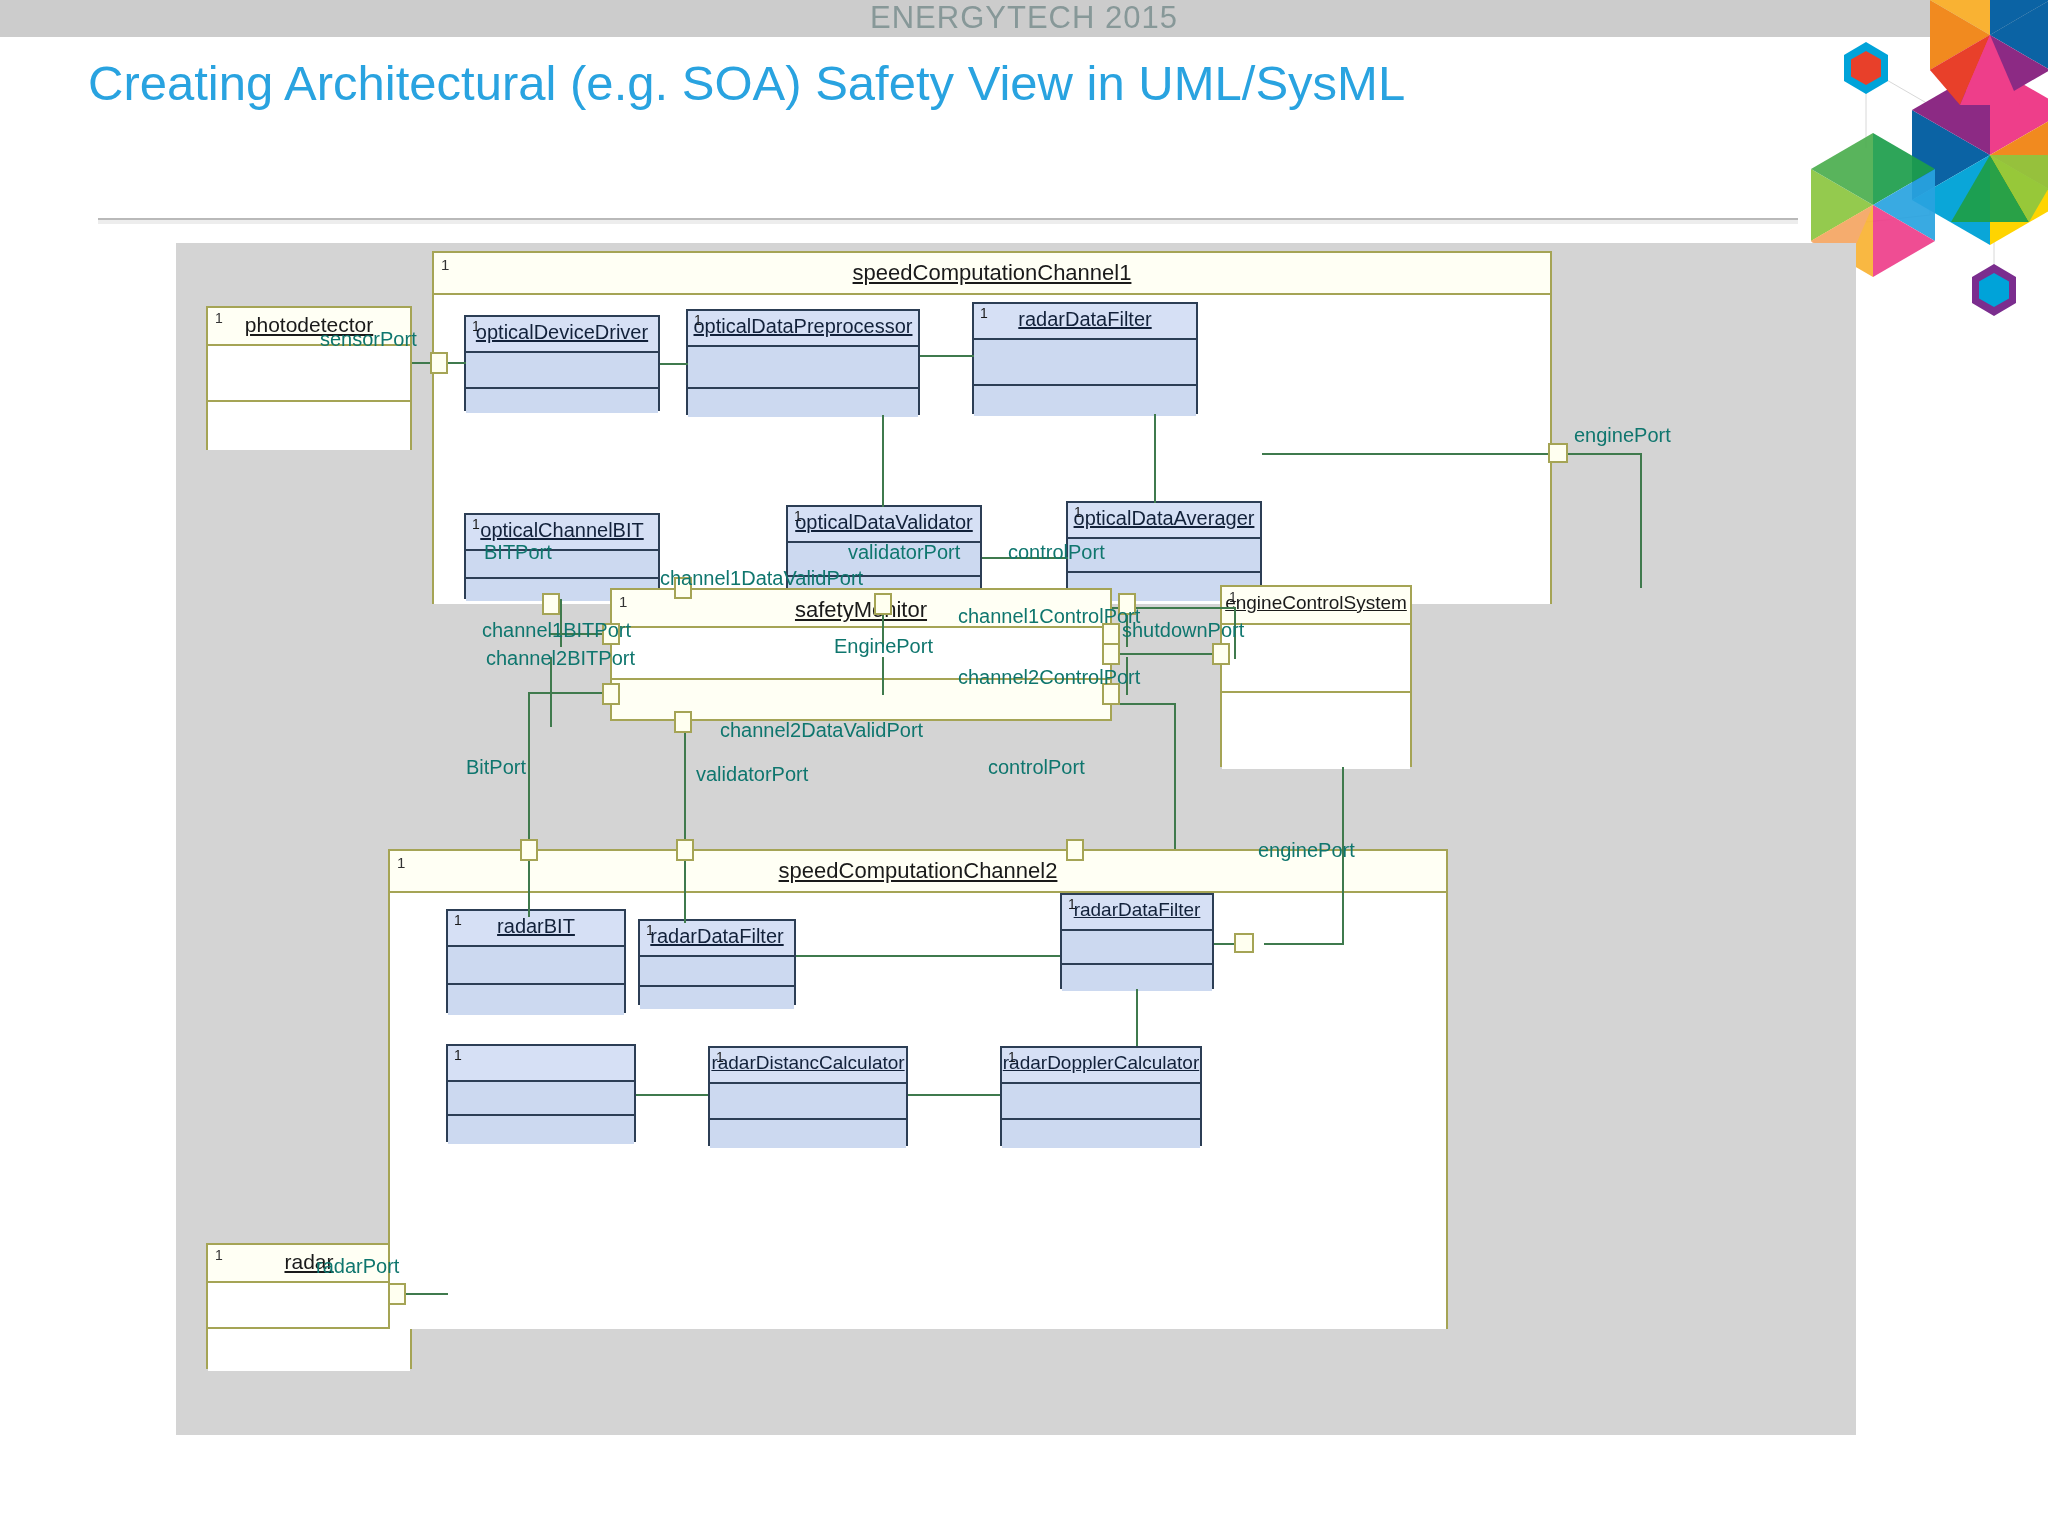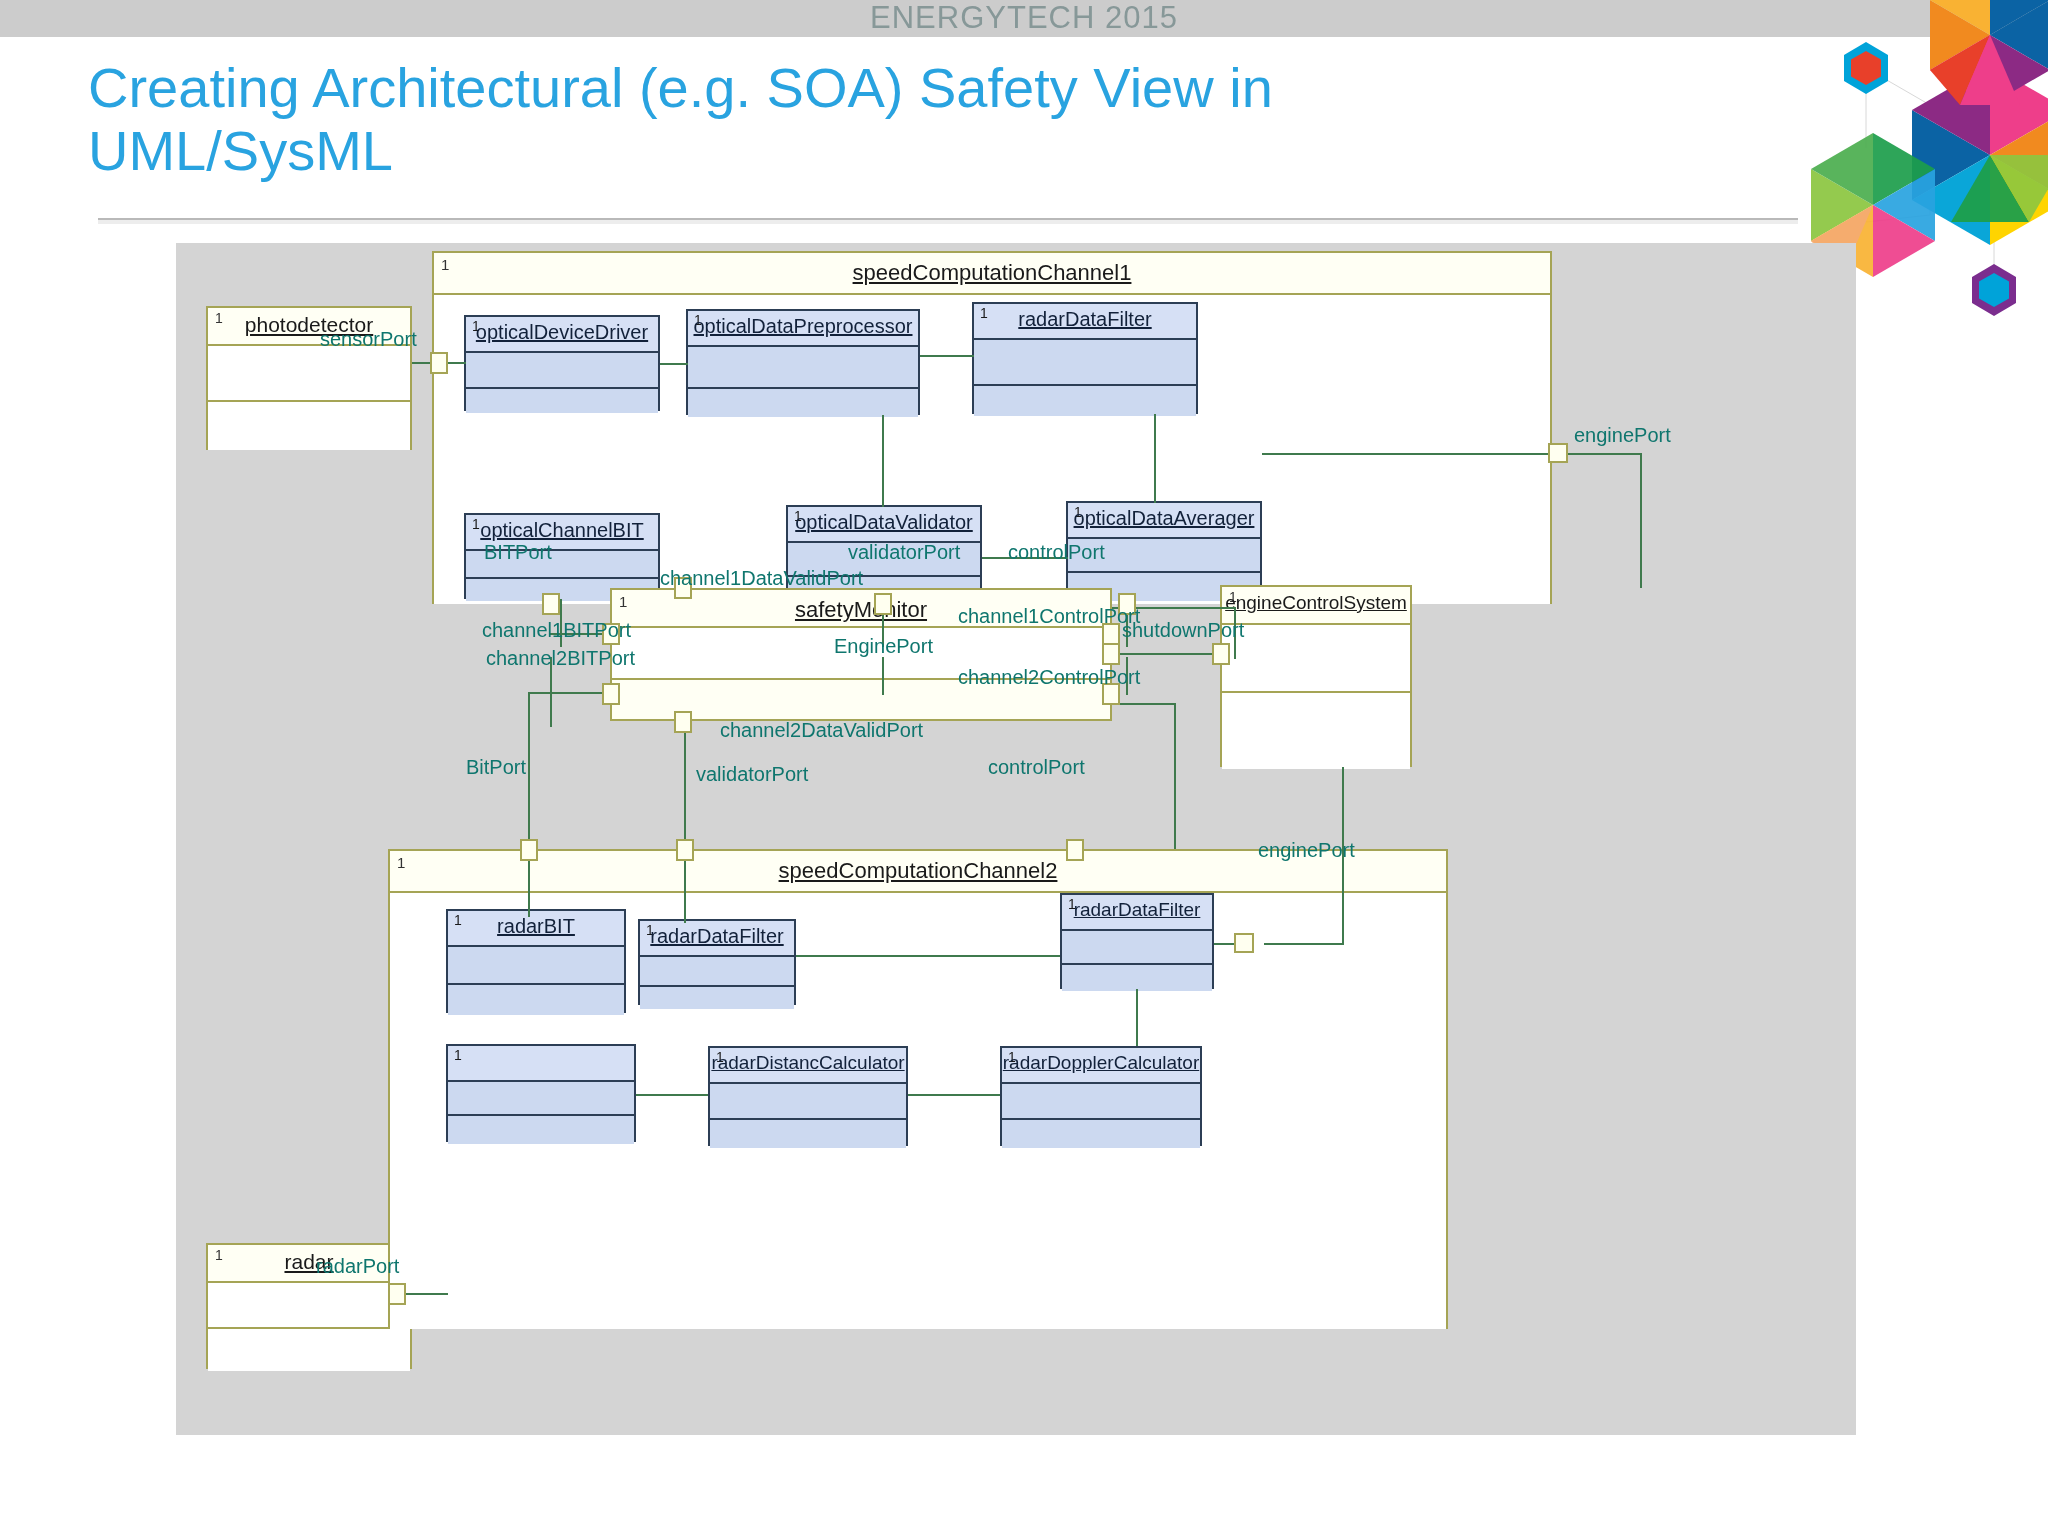--- a/index.html
+++ b/index.html
@@ -6,21 +6,21 @@
   body{width:2048px;height:1536px;position:relative;overflow:hidden;
        font-family:"Liberation Sans", sans-serif;}
 
   
   .topbar{position:absolute;left:0;top:0;width:2048px;height:37px;background:#cccccc;}
   .topbar-title{position:absolute;left:0;top:0;width:2048px;height:37px;
       text-align:center;line-height:36px;font-size:31px;letter-spacing:1px;
       color:#7b8f90;font-family:"Liberation Sans", sans-serif;opacity:.85;}
 
   .slide-title{position:absolute;left:88px;top:56px;width:1500px;
-      font-size:56px;line-height:1.13;color:#29A3E0;font-weight:400;
+      font-size:49px;line-height:1.13;color:#29A3E0;font-weight:400;
       font-family:"Liberation Sans", sans-serif;}
 
   .title-rule{position:absolute;left:98px;top:218px;width:1700px;height:6px;
       background:linear-gradient(to bottom,#b9b9b9 0 2px,#ededed 2px 6px);}
 
   
   .logo{position:absolute;right:0;top:0;width:268px;height:320px;overflow:hidden;}
   .logo svg{position:absolute;left:0;top:0;}
 
   

